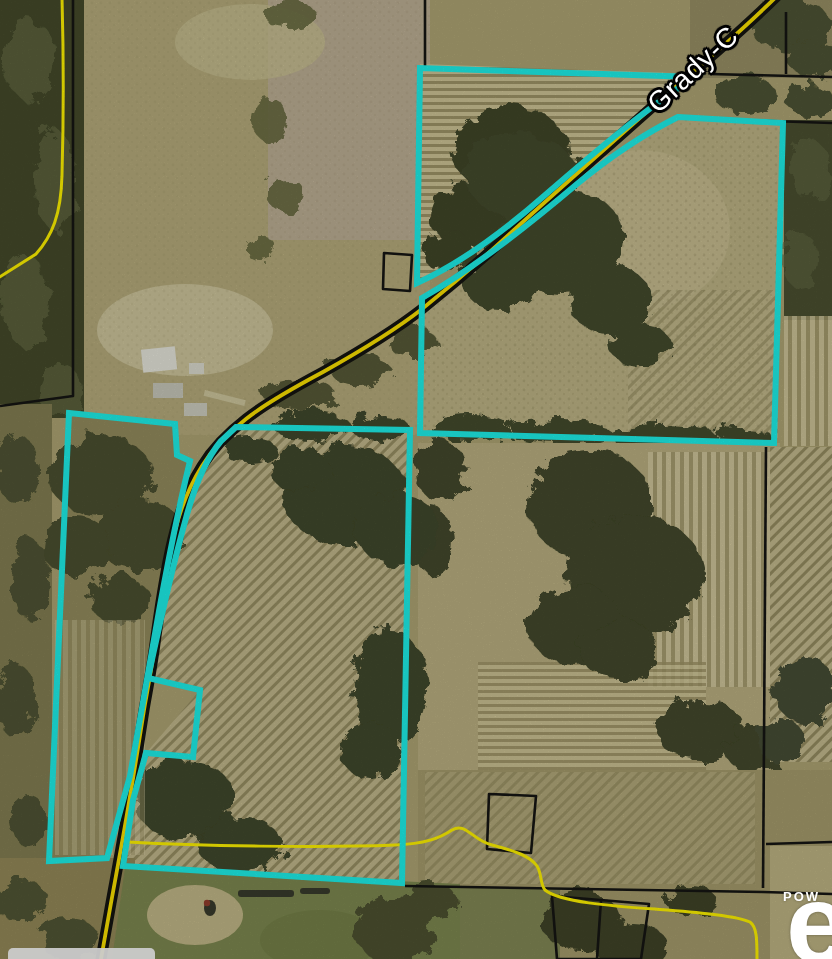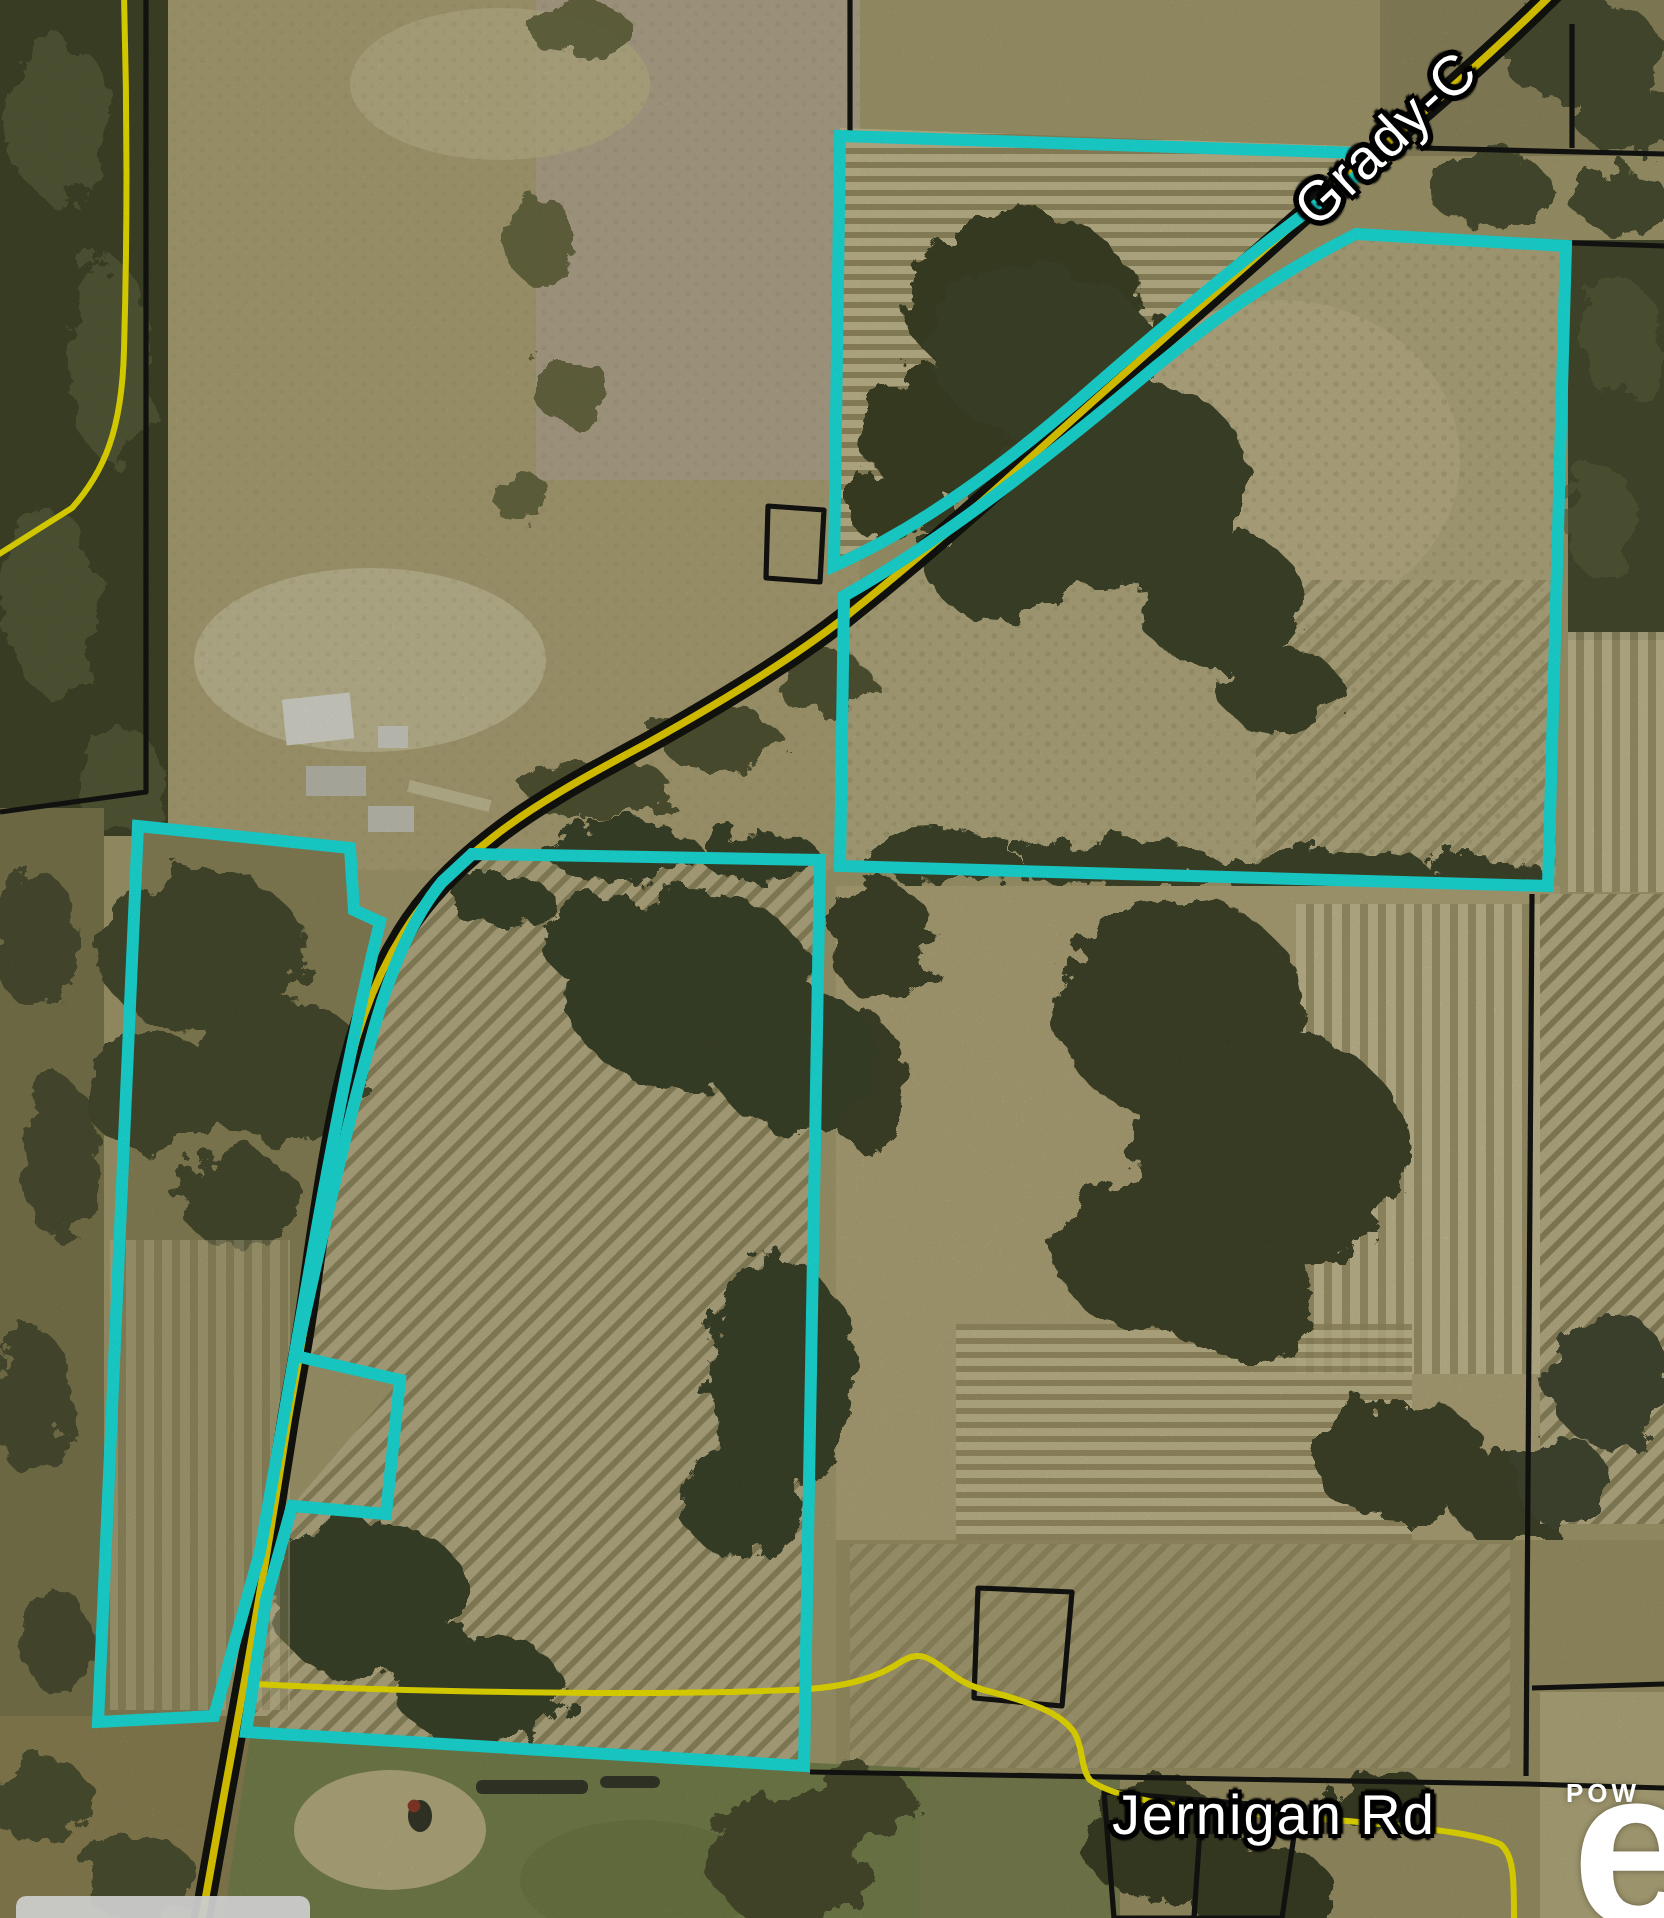--- a/index.html
+++ b/index.html
@@ -267,20 +267,19 @@
     <path class="sel" d="M 417 283 L 420 68 L 695 77 C 648 107 597 150 544 196 C 504 231 462 263 417 283 Z"></path>
     <path class="sel" d="M 678 117 L 783 123 L 774 443 L 420 433 L 422 298 C 468 272 525 228 577 184 C 612 155 646 133 678 117 Z"></path>
     <path class="sel" d="M 236 427 L 410 430 L 402 883 L 123 866 L 133 800 L 146 753 L 193 757 L 200 690 L 148 678 C 160 622 172 568 186 518 C 194 488 206 459 221 441 L 236 427 Z"></path>
     <path class="sel" d="M 69 413 L 175 424 L 177 455 L 190 461 C 179 506 169 556 159 611 C 149 666 140 721 130 776 L 107 858 L 49 861 Z"></path>
   </g>
 
   <rect width="832" height="959" filter="url(#grainF)" opacity=".13"></rect>
 </svg>
 
 <span class="maplabel lbl-grady">Grady-C</span>
-<span class="maplabel lbl-jernigan">Jernigan Rd</span>
 
 <span class="wm wm-pow">POW</span>
 <span class="wm wm-e">e</span>
 
 <div class="ui-strip"></div>
 
 </div>
 
 </body></html>

